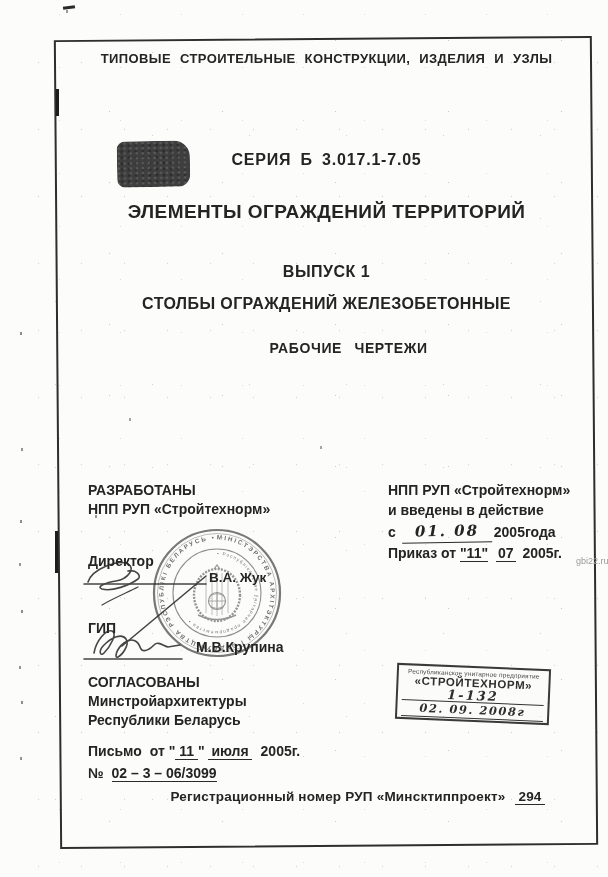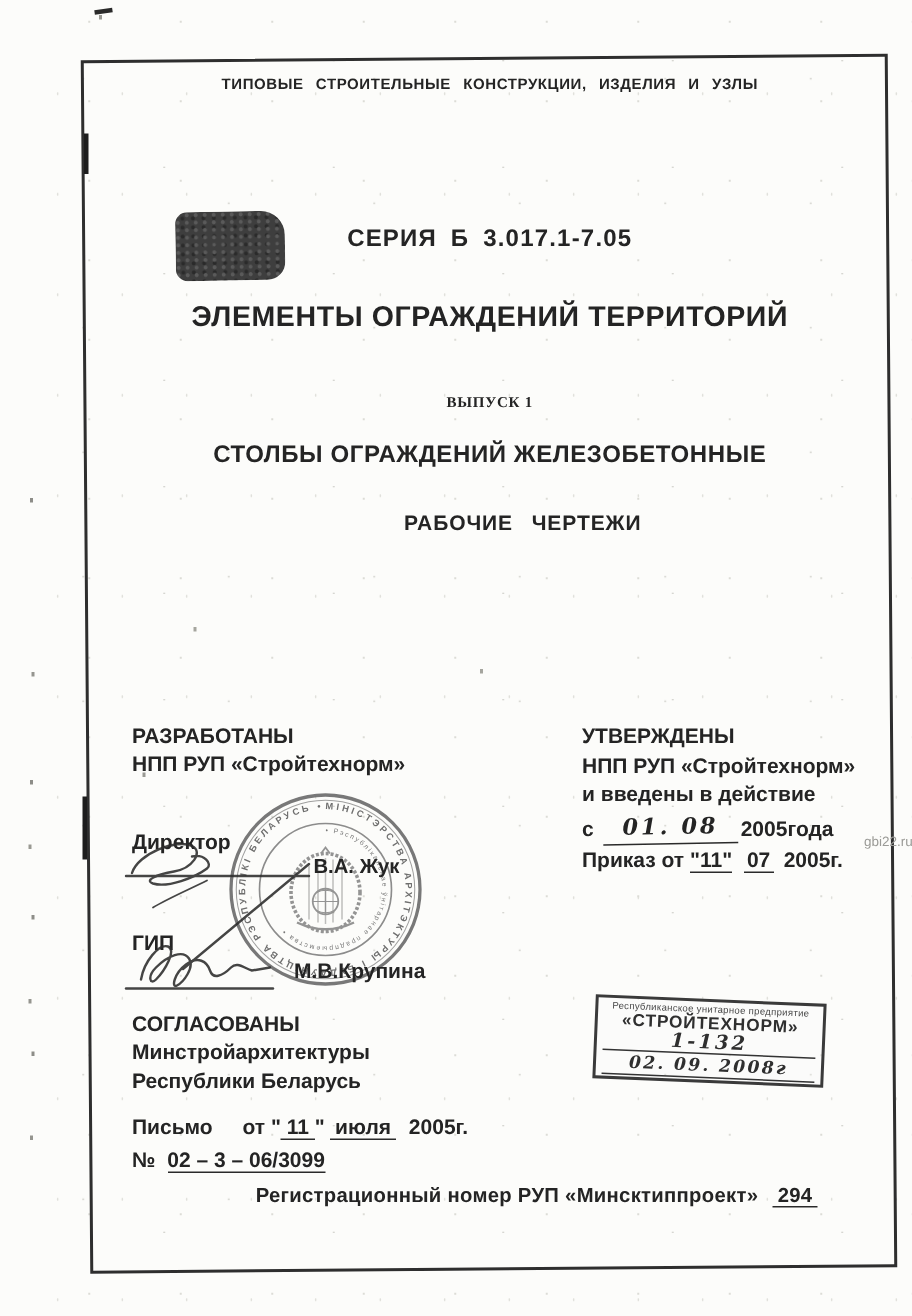--- a/index.html
+++ b/index.html
@@ -26,33 +26,33 @@
     border:2px solid #2e2e2e;
     transform:rotate(-0.45deg);
   }
   .edge-dash{background:#1d1d1d;width:3px;}
   .tick{background:#2a2a2a;}
   .specks{width:2px;height:3px;background:#8d8d88;
     box-shadow:1px 116px #95958f, 0 188px #8d8d88, -1px 231px #999992,
       1px 278px #8d8d88, -1px 334px #95958f, 1px 369px #8d8d88,
       0 425px #95958f, 300px 114px #a5a59e, 75px 183px #9a9a94,
       46px -322px #9a9a94, 109px 86px #a5a59e;}
-  .header-title{top:51px;font-size:10px;letter-spacing:.4px;word-spacing:5px;}
+  .header-title{top:51px;font-size:13px;letter-spacing:.4px;word-spacing:5px;}
   .blob{
     left:117px;top:141px;width:73px;height:46px;
     background-color:#3e3e3e;
     background-image:radial-gradient(circle at 30% 40%, #5a5a5a 1px, transparent 1.6px),
       radial-gradient(circle at 70% 70%, #2a2a2a 1px, transparent 1.6px);
     background-size:6px 5px,7px 6px;
     border-radius:8px 16px 12px 8px;
     transform:rotate(-1deg);
   }
   .series{top:151px;font-size:16px;letter-spacing:.8px;word-spacing:4px;}
   .doc-title{top:200px;font-size:19px;line-height:23.5px;letter-spacing:.4px;}
-  .issue{top:263px;font-size:10px;letter-spacing:.5px;font-family:Liberation Serif, serif;}
+  .issue{top:263px;font-size:16px;letter-spacing:.5px;}
   .subtitle{top:295px;font-size:16px;letter-spacing:.4px;}
   .doctype{top:340px;font-size:14px;letter-spacing:.6px;word-spacing:8px;margin-left:22px;}
   .col-left{left:88px;font-size:14px;line-height:19px;}
   .col-right{left:388px;width:205px;font-size:14px;line-height:19.5px;}
   .hand{font-family:"DejaVu Serif", serif;font-style:italic;font-weight:bold;}
   .hand-date{display:inline-block;width:90px;text-align:center;
     border-bottom:1.6px solid #2a2a2a;font-size:15px;letter-spacing:2px;
     transform:rotate(-1deg);margin:0 2px 0 6px;vertical-align:bottom;}
   .sig-label{font-size:14px;}
   .name{font-size:13.5px;z-index:5;}
@@ -64,21 +64,21 @@
     transform:rotate(2.4deg);color:#2f2f2f;background:rgba(252,252,250,.2);
   }
   .stamp .l1{font-size:6.4px;letter-spacing:.2px;text-align:center;white-space:nowrap;color:#4a4a4a;}
   .stamp .l2{font-size:11.5px;font-weight:bold;letter-spacing:.6px;text-align:center;white-space:nowrap;}
   .stamp .l3{font-size:13px;text-align:center;border-bottom:1.6px solid #333;
     line-height:13px;letter-spacing:2px;}
   .stamp .l4{font-size:11.5px;text-align:center;border-bottom:1.6px solid #333;
     line-height:14px;letter-spacing:1.5px;padding-bottom:1px;}
   .footer-line{top:789px;font-size:13.5px;letter-spacing:.2px;margin-left:31px;}
   .watermark{left:576px;top:556px;font-size:9px;color:#9b9b97;z-index:6;}
-  .gap-r{margin-right:16px;}
+  .gap-r{margin-right:4px;}
 </style>
 </head>
 <body>
 
 <div class="abs frame"></div>
 <div class="abs edge-dash" style="left:56px;top:89px;height:27px;"></div>
 <div class="abs edge-dash" style="left:55px;top:531px;height:42px;"></div>
 <div class="abs tick" style="left:63px;top:6px;width:12px;height:3px;transform:rotate(-8deg);"></div>
 <div class="abs specks" style="left:20px;top:332px;"></div>
 
@@ -93,21 +93,20 @@
 <div class="abs ctr issue b">ВЫПУСК 1</div>
 <div class="abs ctr subtitle b">СТОЛБЫ ОГРАЖДЕНИЙ ЖЕЛЕЗОБЕТОННЫЕ</div>
 <div class="abs ctr doctype b">РАБОЧИЕ  ЧЕРТЕЖИ</div>
 
 <div class="abs col-left b" style="top:481px;">
   <div>РАЗРАБОТАНЫ</div>
   <div>НПП РУП «Стройтехнорм»</div>
 </div>
 
 <div class="abs col-right b" style="top:481px;">
-  <div>УТВЕРЖДЕНЫ</div>
   <div>НПП РУП «Стройтехнорм»</div>
   <div>и введены в действие</div>
   <div style="line-height:22px;">
     <span>с</span><span class="hand hand-date">01. 08</span><span>2005года</span>
   </div>
   <div style="margin-top:1px;">
     <span>Приказ  от</span>
     <span class="u">"11"</span>
     <span class="u" style="margin-left:4px;padding:0 2px;">07</span>
     <span style="margin-left:3px;">2005г.</span>

